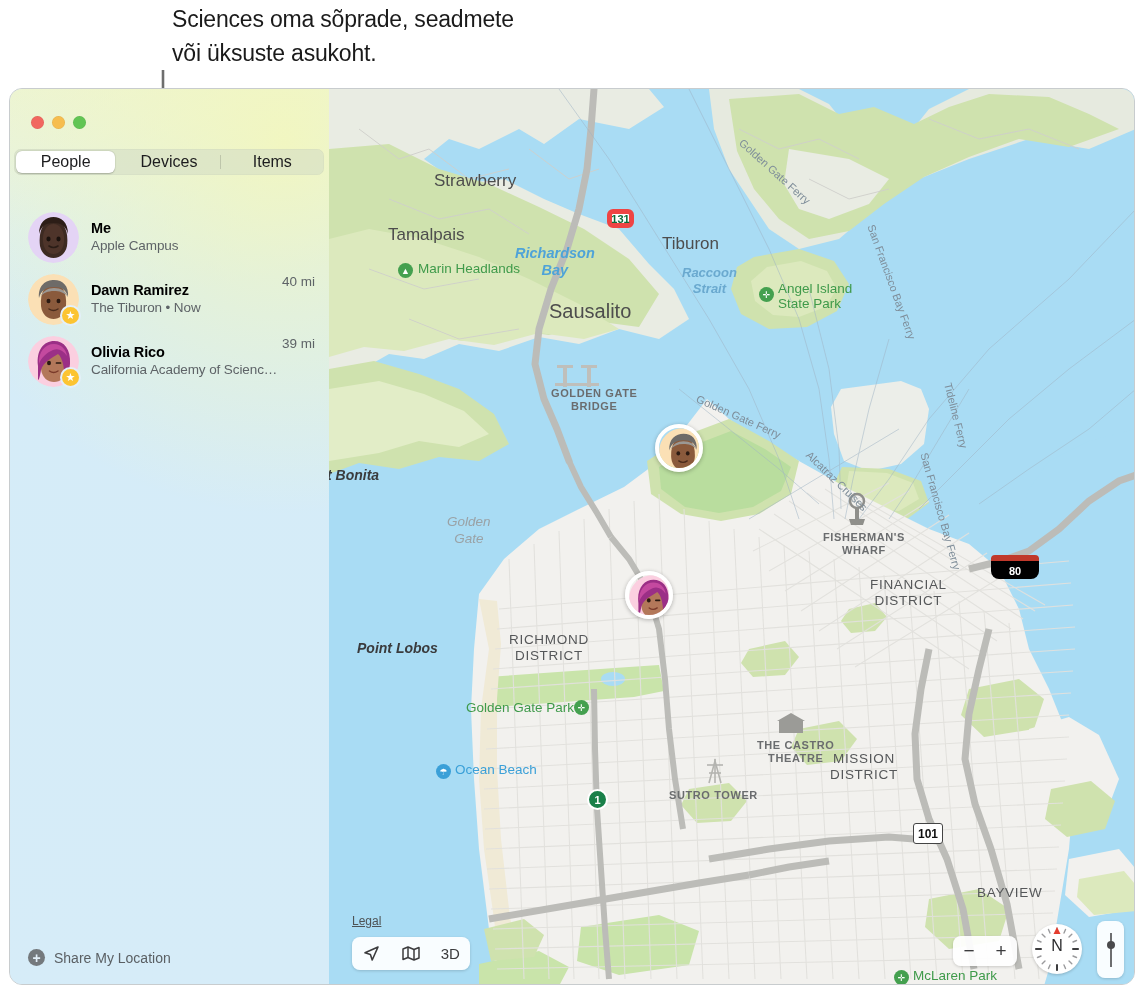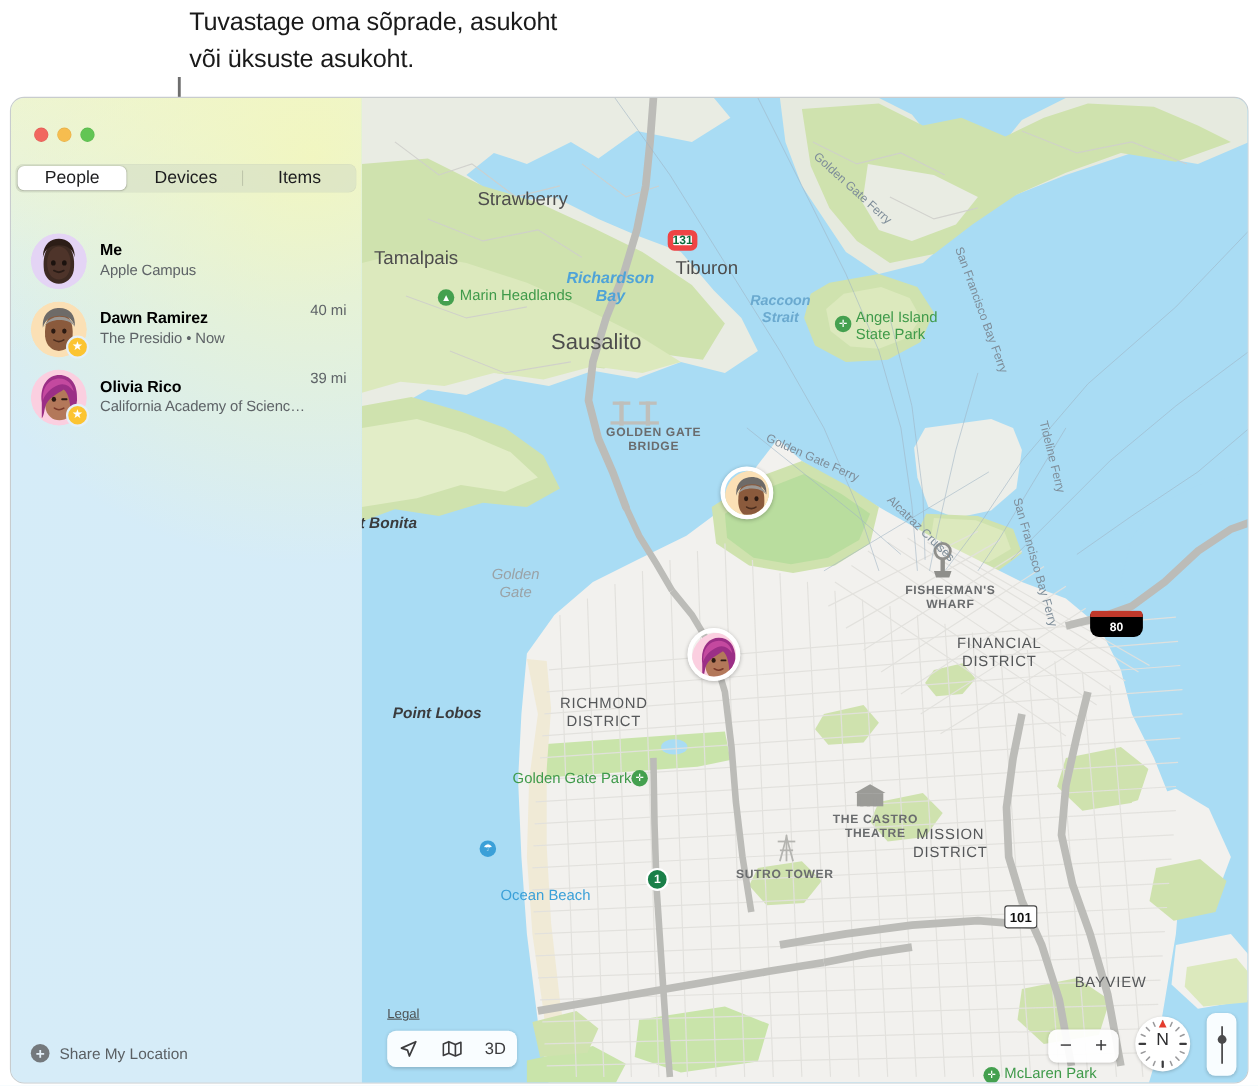--- a/index.html
+++ b/index.html
@@ -143,29 +143,29 @@
     background: #a9dcf4;
     overflow: hidden;
   }
   .map svg { display:block; }
   .map-label {
     position: absolute;
     white-space: nowrap;
     pointer-events: none;
   }
   .lbl-city { font-size: 29px; color: #4d4d4d; letter-spacing: 0.2px; }
-  .lbl-town { font-size: 17px; color: #4d4d4d; }
+  .lbl-town { font-size: 17px; color: #4d4d4d; margin-left: 48px; }
   .lbl-town-sm { font-size: 15px; color: #57585a; }
   .lbl-water { font-size: 14.5px; color: #4ea3d8; font-style: italic; font-weight: bold; text-align:center; line-height: 17px;}
   .lbl-water2 { font-size: 13px; color: #6aa9cf; font-style: italic; font-weight: bold; text-align:center; line-height: 16px;}
   .lbl-gg { font-size: 13.5px; color: #9aa2a6; font-style: italic; text-align:center; line-height: 17px;}
   .lbl-district { font-size: 13.5px; color: #555759; text-align:center; line-height: 16px; letter-spacing: 0.7px;}
   .lbl-district-sm { font-size: 11px; color: #6a6c6e; text-align:center; line-height: 13px; letter-spacing: 0.6px; font-weight:bold;}
   .lbl-park { font-size: 13.5px; color: #3f9a4a; }
-  .lbl-beach { font-size: 13.5px; color: #3ba0d8; margin-top: 44px; }
+  .lbl-beach { font-size: 13.5px; color: #3ba0d8; }
   .lbl-pt { font-size: 14px; color: #3a3b3d; font-style: italic; font-weight: bold;}
   .lbl-ferry { font-size: 11px; color: #7e8d99; }
 
   .shield {
     position:absolute;
     display:flex; align-items:center; justify-content:center;
     font-size: 11px; font-weight: bold; color: #0b6b3a;
     background:#fff; border: 5px solid #ef4444; border-radius: 6px;
     width: 27px; height: 19px;
   }
@@ -228,21 +228,21 @@
     right: 12px; bottom: 6px; width: 27px; height: 57px; border-radius: 8px;
     flex-direction: column;
   }
 </style>
 </head>
 <body>
 
 <div id="root">
 
   <div class="callout-text">
-    <div>Tuvastage oma sõprade, asukoht</div>
+    <div>Sciences oma sõprade, seadmete</div>
     <div>või üksuste asukoht.</div>
   </div>
 
   <svg class="callout-svg">
     <g stroke="#6e6e6e" stroke-width="2.6" fill="none" stroke-linecap="butt">
       <path d="M163,70 L163,137"></path>
       <path d="M62,137 L265,137"></path>
       <path d="M62,137 L62,150"></path>
       <path d="M163,137 L163,150"></path>
       <path d="M265,137 L265,150"></path>
@@ -304,21 +304,21 @@
               <path d="M21 35 Q25.5 38 30 35" stroke="#4a2c1d" stroke-width="1.5" fill="none" stroke-linecap="round"></path>
               <path d="M11 24 C10 11 18 6 26 6 C35 6 41 12 40 23 C38 16 34 13 26 13 C19 13 13 16 11 24Z" fill="#6e6b68"></path>
               <path d="M12 23 C15 17 20 14 26 14 C33 14 38 17 40 23 C36 18 31 17 26 17 C20 17 15 19 12 23Z" fill="#9b9894"></path>
             </svg>
             <div class="star-badge">
               <span>★</span>
             </div>
           </div>
           <div class="person-text">
             <div class="person-name">Dawn Ramirez</div>
-            <div class="person-sub">The Presidio • Now</div>
+            <div class="person-sub">The Tiburon • Now</div>
           </div>
           <div class="person-dist">40 mi</div>
         </div>
 
         <div class="person">
           <div class="avatar-wrap">
             <svg class="avatar" viewBox="0 0 51 51">
               <circle cx="25.5" cy="25.5" r="25.5" fill="#fbcfe0"></circle>
               <path d="M13 33 C12 18 17 9 26 9 C35 9 40 18 39 33 C38 42 32 46 26 46 C20 46 14 42 13 33Z" fill="#b3785a"></path>
               <path d="M10 30 C8 14 16 5 26 5 C36 5 43 13 42 28 C41 36 39 44 36 46 C37 34 35 22 30 18 C24 22 15 26 13 34 C12 40 11 44 10 44Z" fill="#9b2f86"></path>

